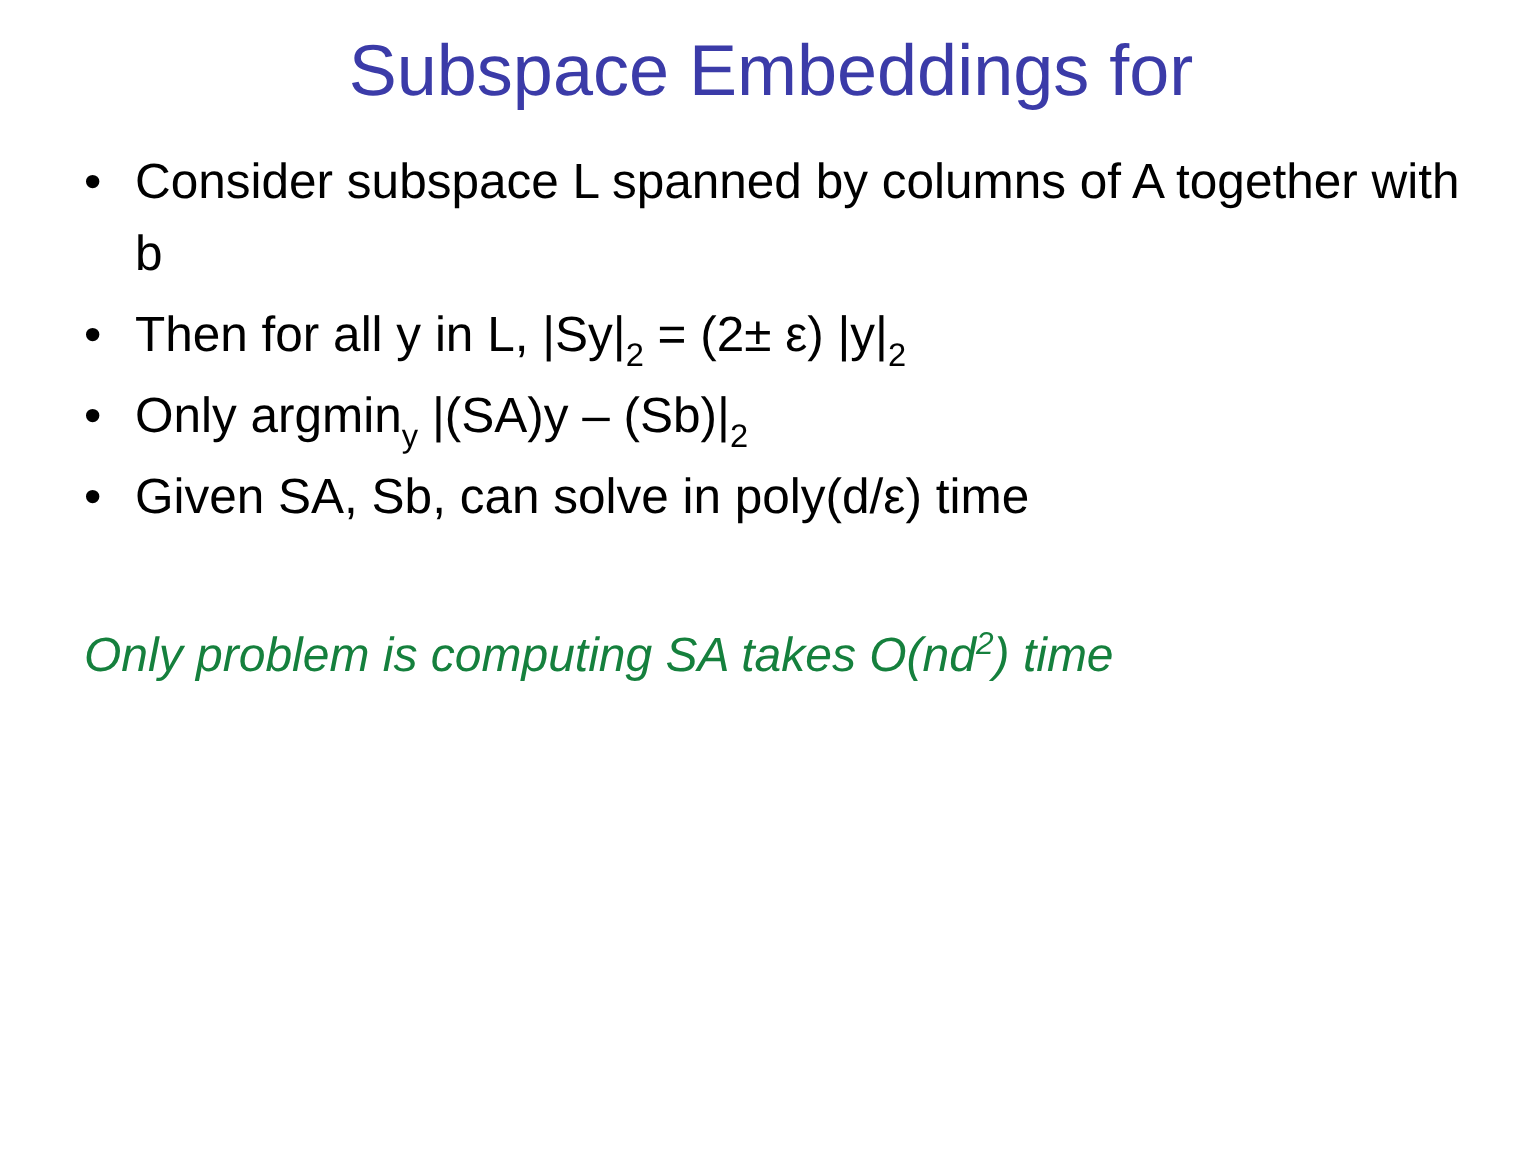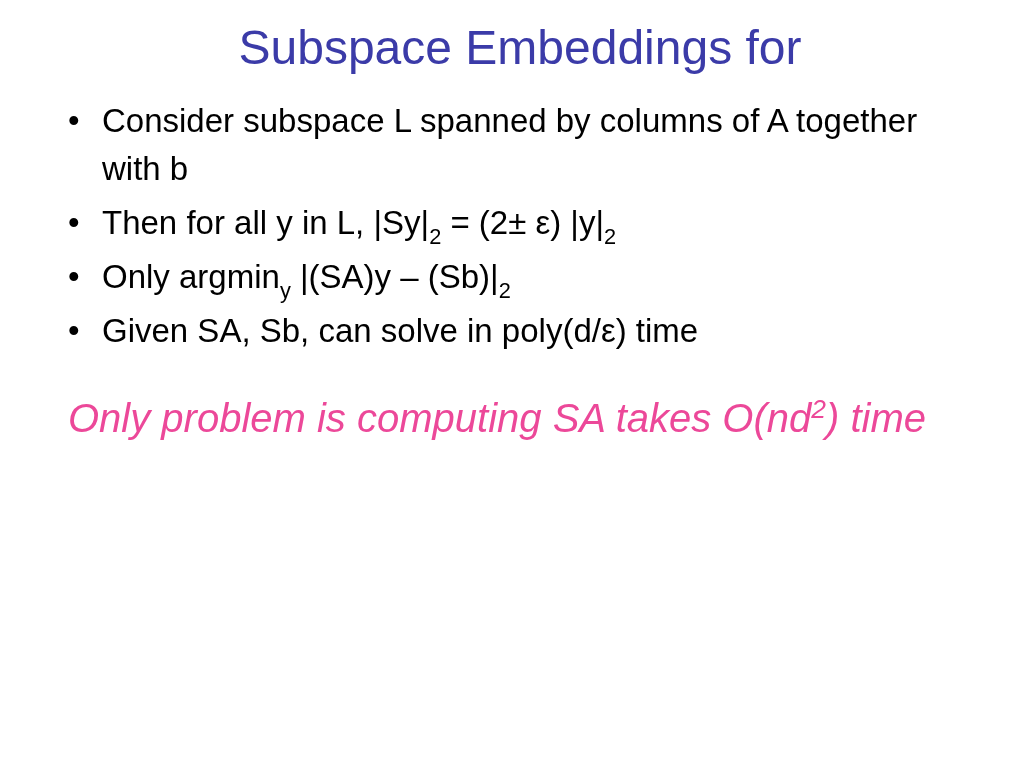--- a/index.html
+++ b/index.html
@@ -8,21 +8,21 @@
     width: 1024px;
     height: 768px;
     background: #ffffff;
     font-family: Arial, Helvetica, sans-serif;
     overflow: hidden;
   }
   .slide {
     width: 1024px;
     height: 768px;
     box-sizing: border-box;
-    padding: 16px 40px 0 56px;
+    padding: 16px 40px 0 44px;
     position: relative;
   }
   .title {
     color: #3b3ba8;
     font-size: 48px;
     text-align: center;
     line-height: 1.15;
     margin: 4px 0 22px 0;
     font-weight: 400;
   }
@@ -51,25 +51,25 @@
     font-size: 0.66em;
     position: relative;
     top: 0.45em;
   }
   .sup {
     font-size: 0.66em;
     position: relative;
     top: -0.55em;
   }
   .footer {
-    color: #ec4899;
+    color: #15803d;
     font-style: italic;
-    font-size: 40px;
+    font-size: 32px;
     text-align: left;
-    margin-top: 42px;
+    margin-top: 64px;
     padding-left: 12px;
   }
   .leq {
     display: inline-block;
     position: relative;
     width: 0.9em;
     height: 1em;
     vertical-align: -0.1em;
   }
   .leq::before {

